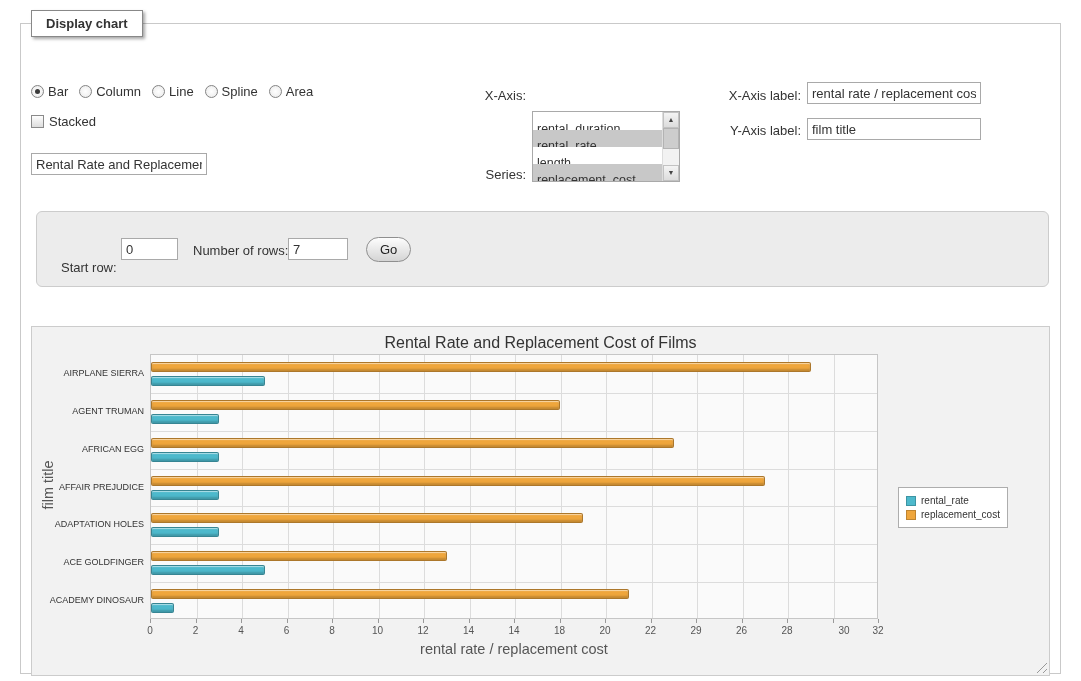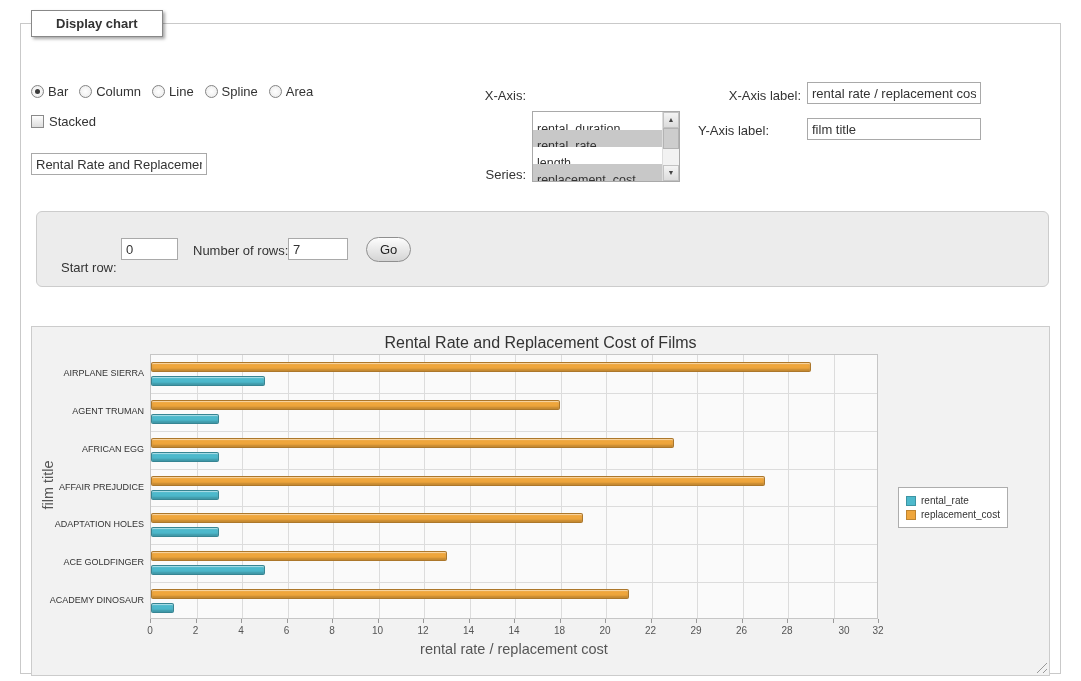--- a/index.html
+++ b/index.html
@@ -11,21 +11,21 @@
     background: #fff;
     position: relative;
     overflow: hidden;
   }
   fieldset#panel {
     position: absolute; left: 20px; top: 10px;
     width: 1041px; height: 664px;
     border: 1px solid #c9c9c9;
   }
   fieldset#panel > legend {
-    margin-left: 10px; padding: 5px 24px;
+    margin-left: 10px; padding: 5px 14px;
     border: 1px solid #888; background: #fff;
     font-weight: bold; font-size: 13px;
     box-shadow: 2px 2px 3px rgba(0,0,0,.35);
   }
   .abs { position: absolute; }
   .caption { position: absolute; text-align: right; color: #333; }
 
   
   .radio-group { display: flex; gap: 11px; align-items: center; }
   .radio-item { display: inline-flex; align-items: center; text-align: right; }
@@ -169,21 +169,21 @@
     <div class="scrollbar">
       <div class="scroll-btn up">▲</div>
       <div class="scroll-thumb"></div>
       <div class="scroll-btn down">▼</div>
     </div>
   </div>
 
   <span class="caption" style="left:676px;top:51px;width:104px;">X-Axis label:</span>
   <input type="text" style="left: 786px; top: 45px; width: 174px;" value="rental rate / replacement cost">
 
-  <span class="caption" style="left:644px;top:86px;width:104px;">Y-Axis label:</span>
+  <span class="caption" style="left:676px;top:86px;width:104px;">Y-Axis label:</span>
   <input type="text" style="left: 786px; top: 81px; width: 174px;" value="film title">
 
   <div class="rows-panel">
     <span class="abs" style="left:24px;top:48px;">Start row:</span>
     <input type="text" style="left: 84px; top: 26px; width: 57px;" value="0">
     <span class="abs" style="left:156px;top:31px;">Number of rows:</span>
     <input type="text" style="left: 251px; top: 26px; width: 60px;" value="7">
     <button class="go-btn" style="left:329px;top:25px;">Go</button>
   </div>
 

